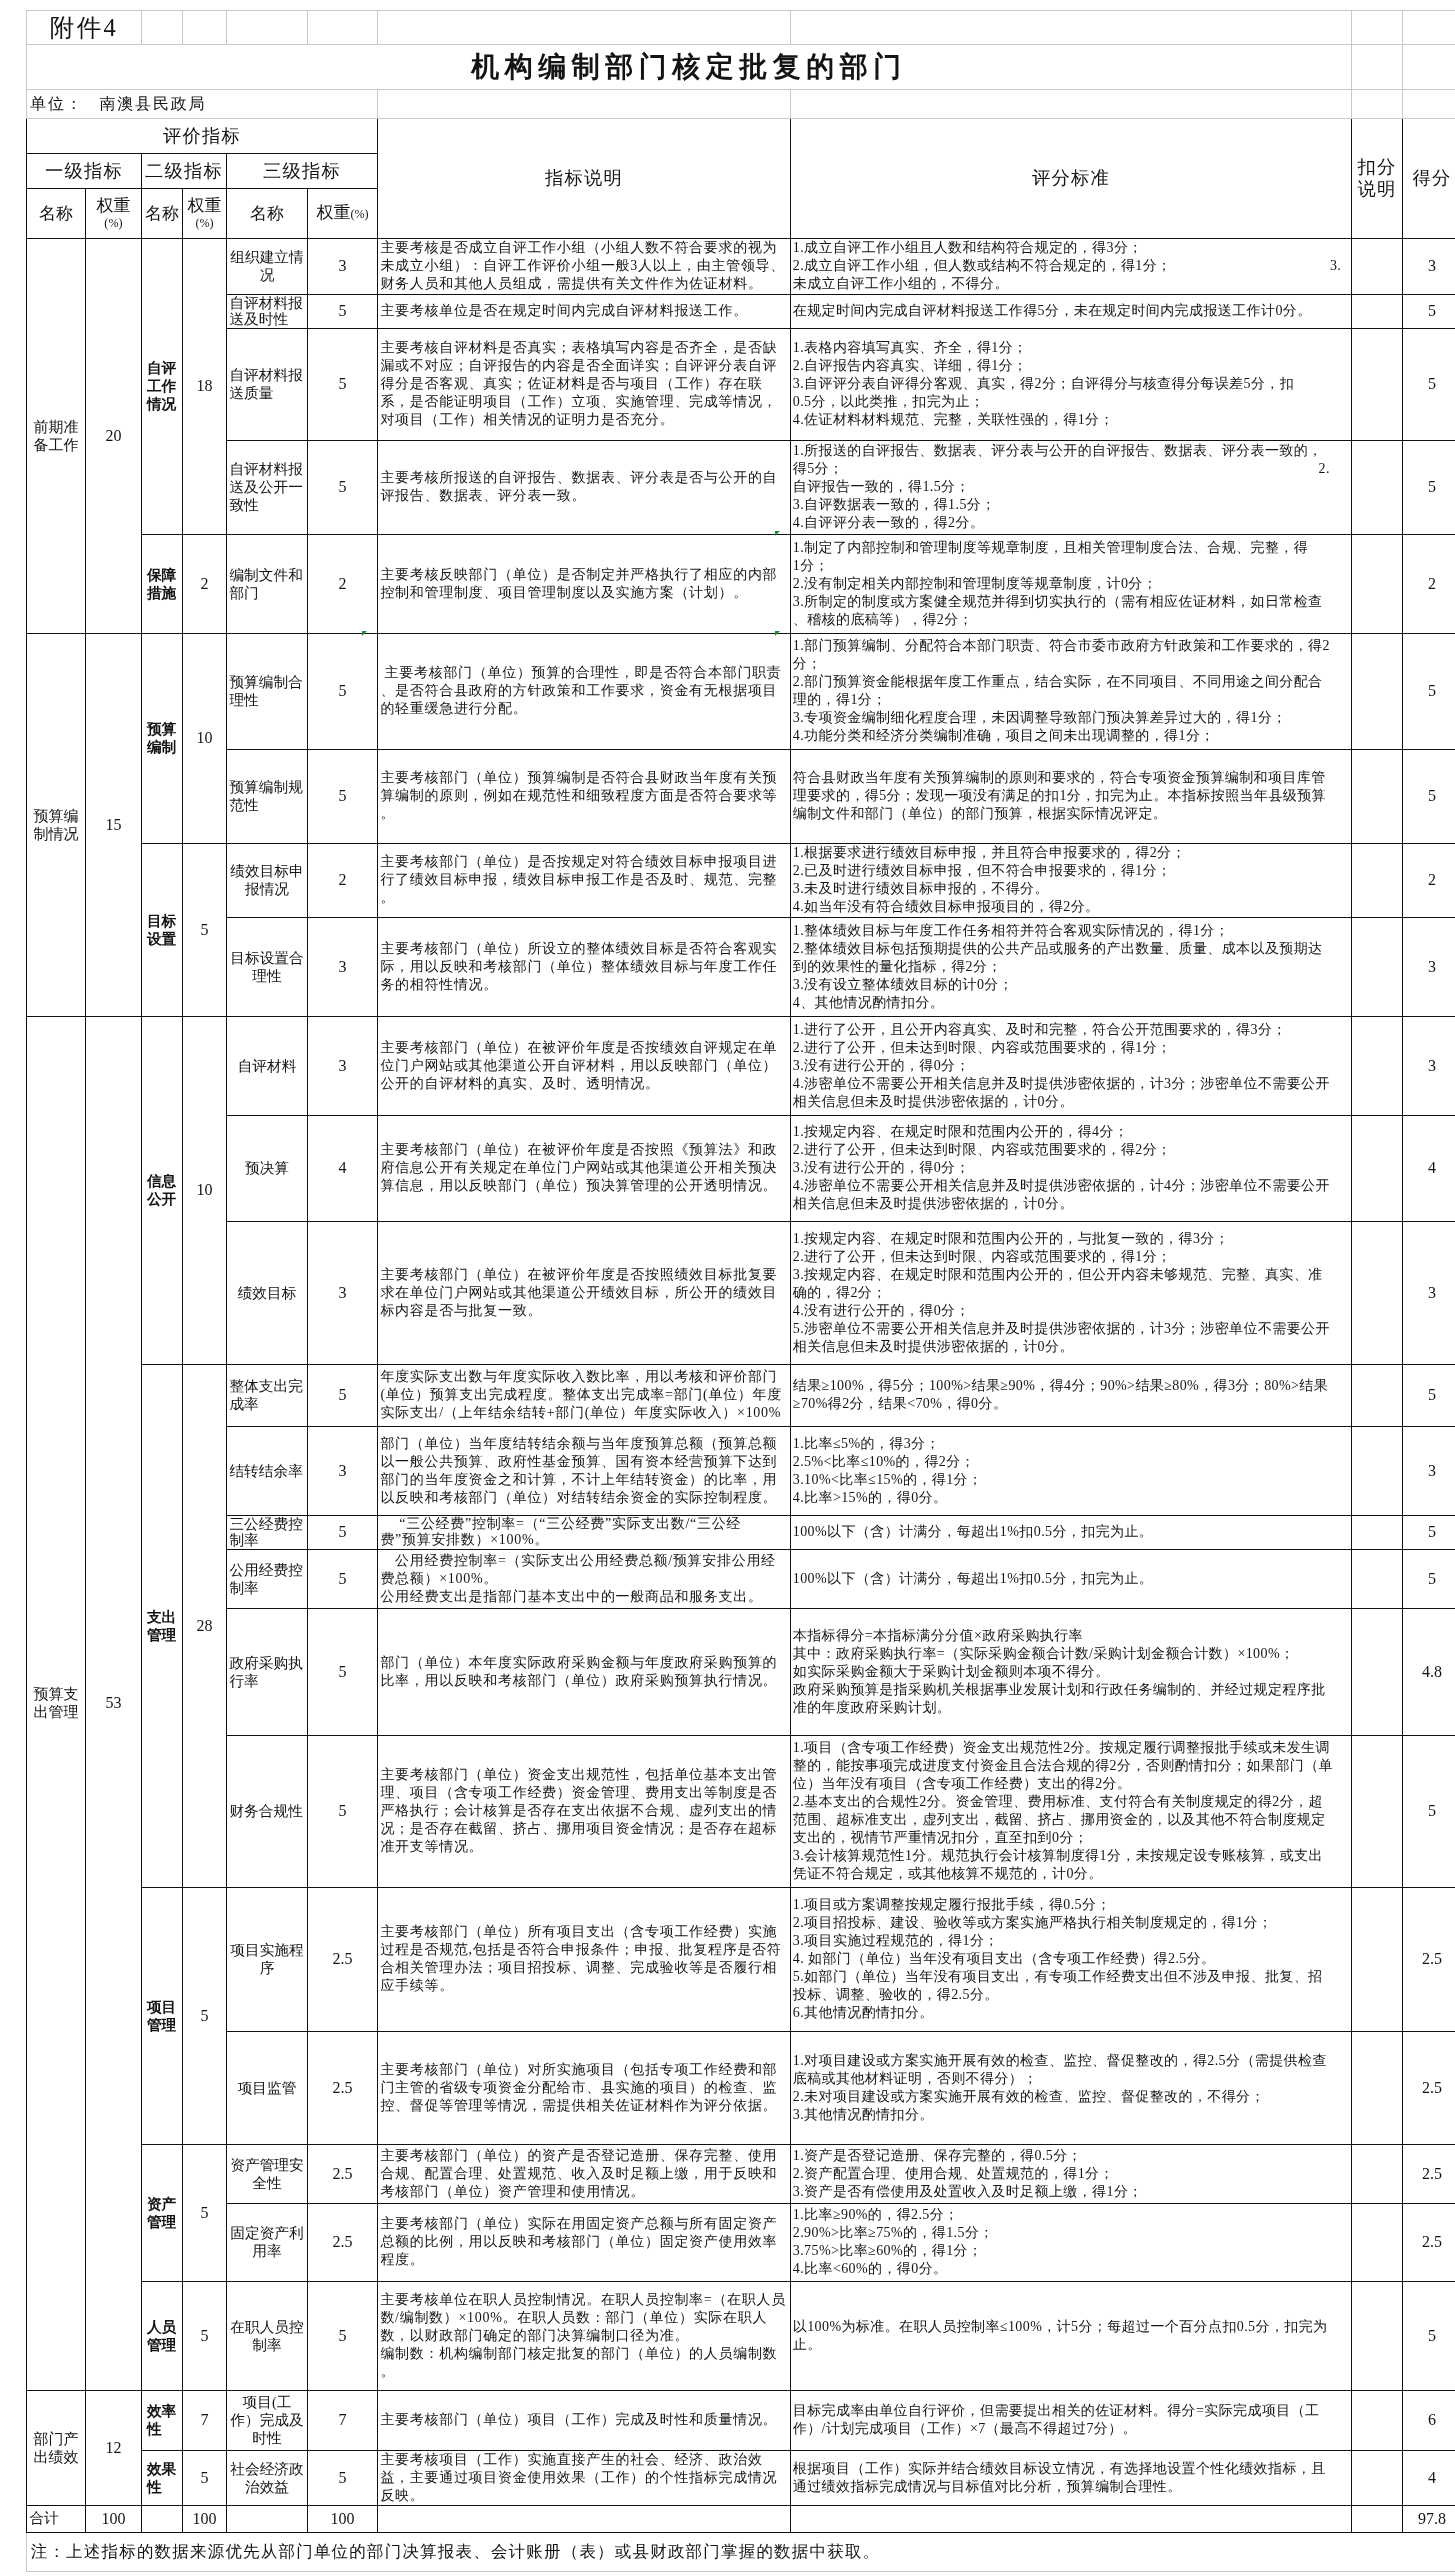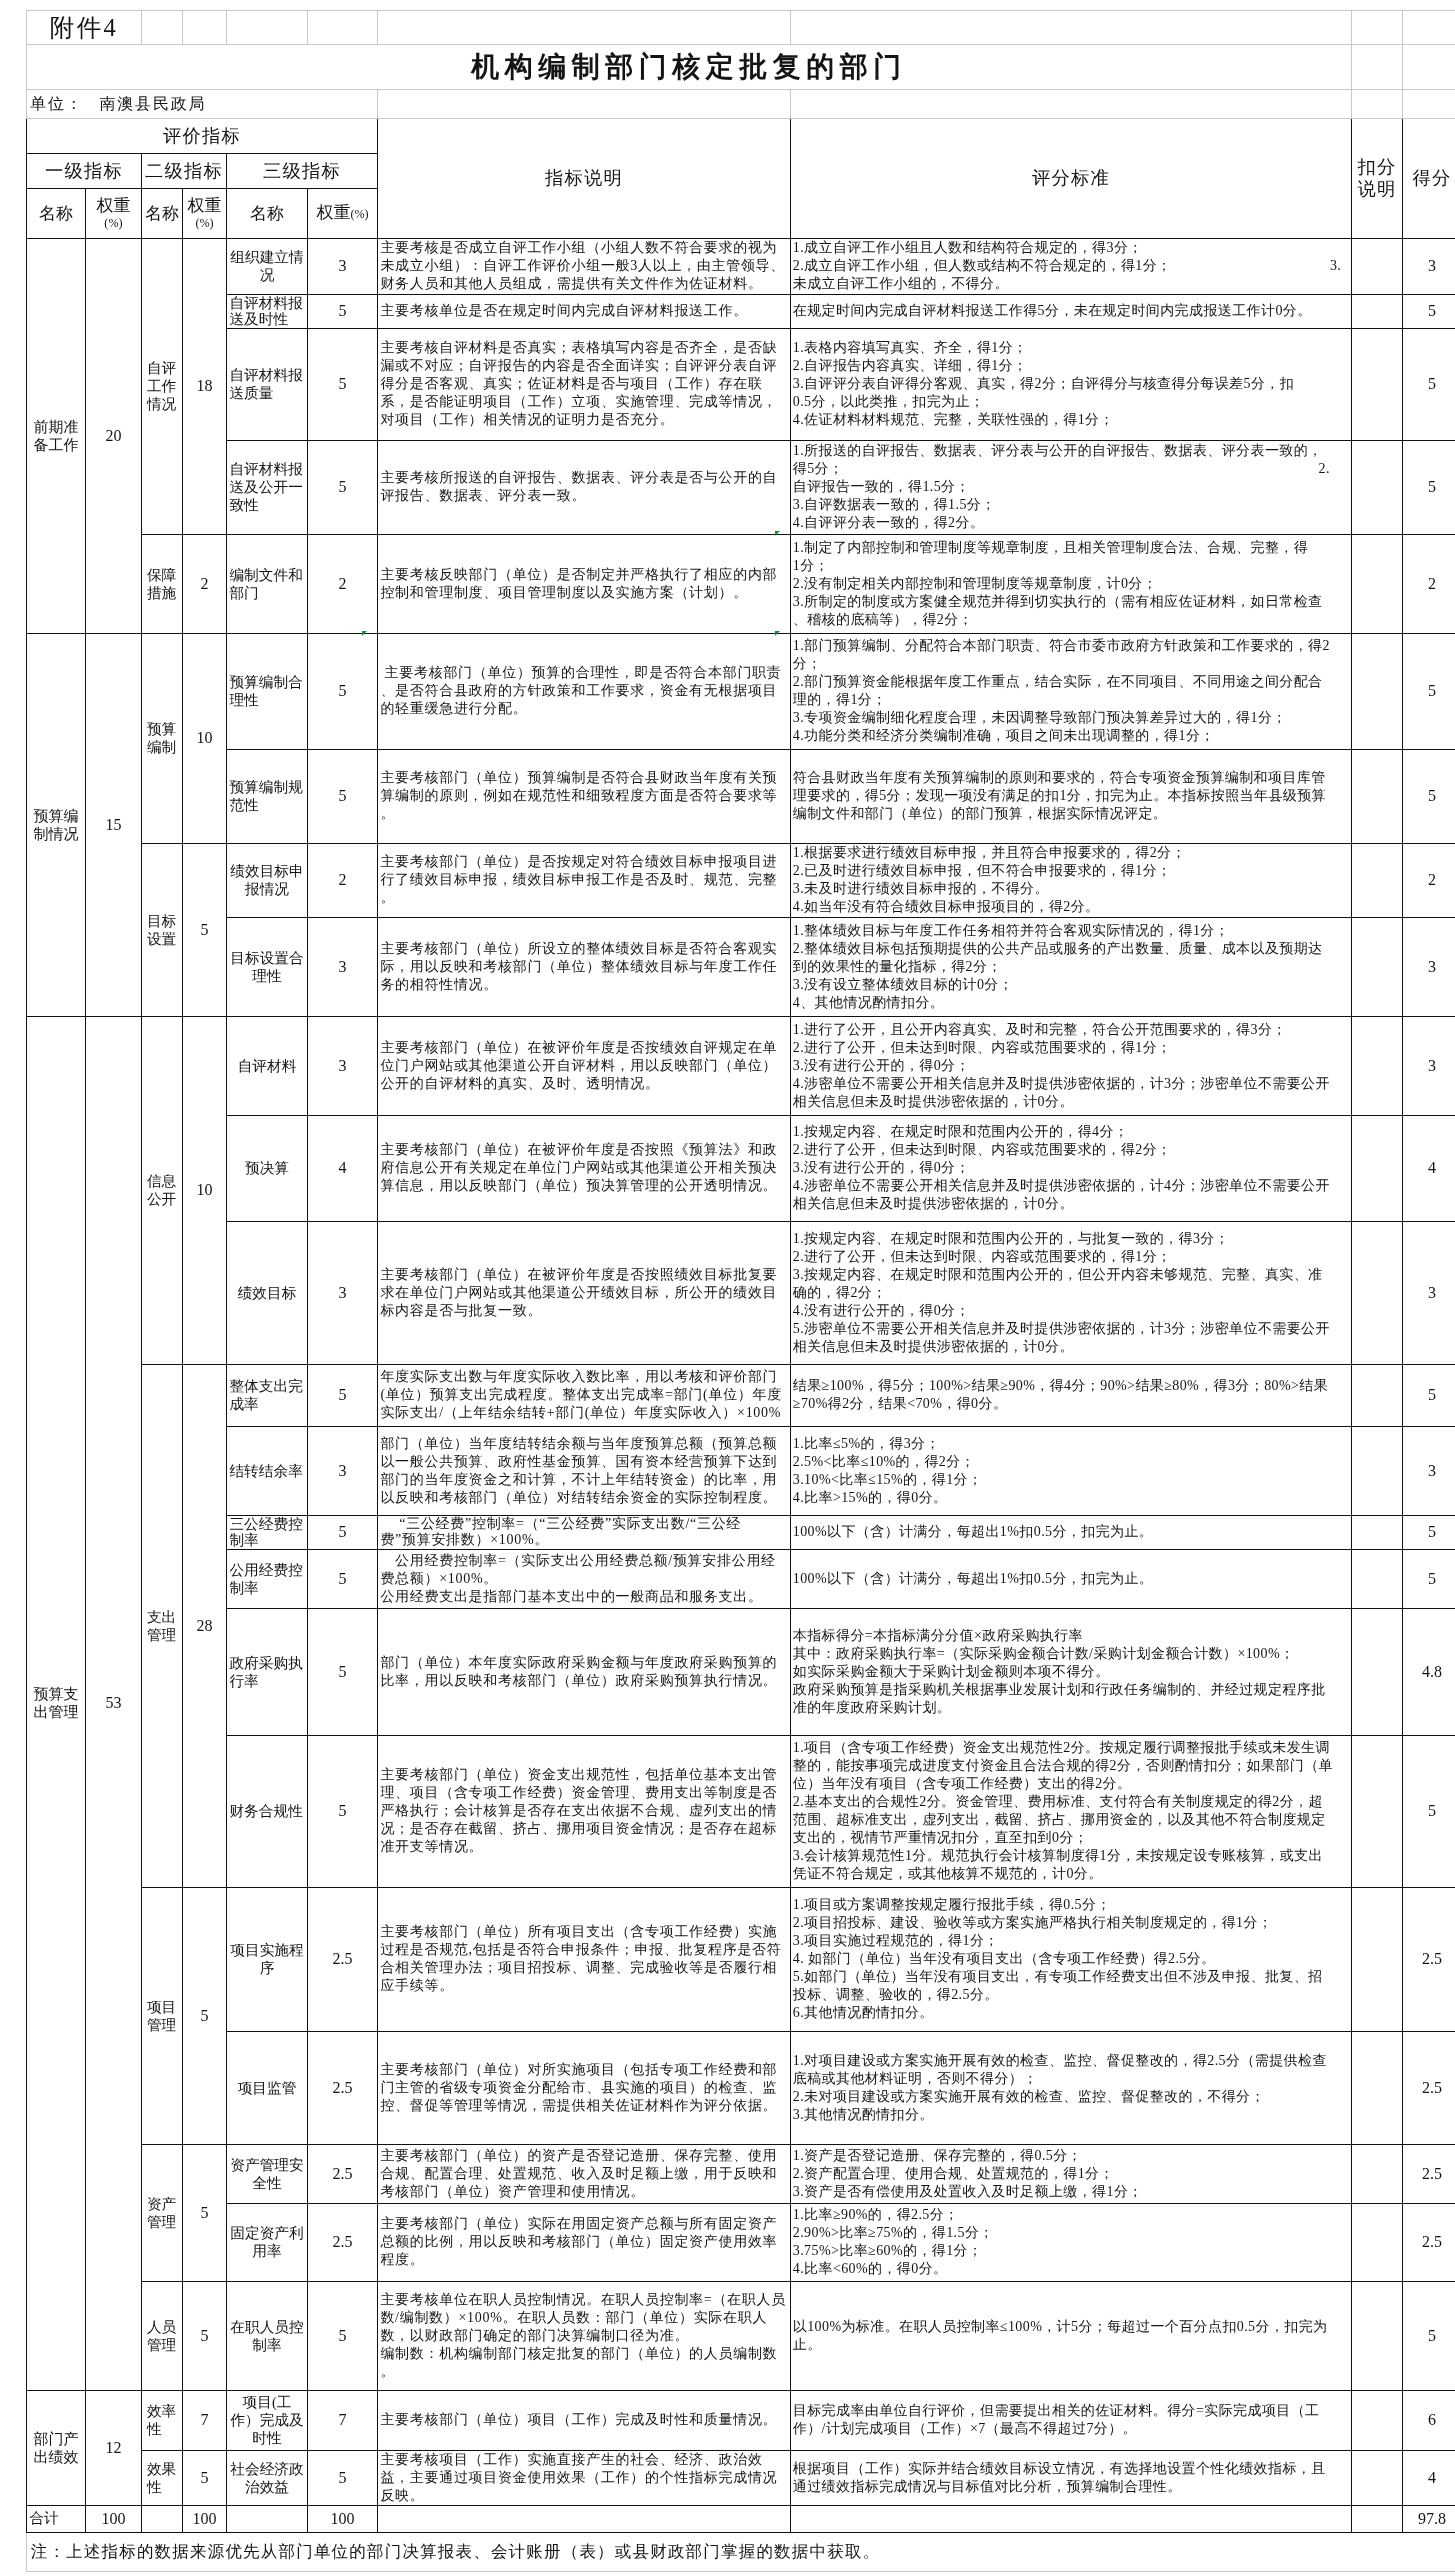--- a/index.html
+++ b/index.html
@@ -10,21 +10,21 @@
 .sheet td.g{border:0.6px solid #c5c9ce;}
 .sheet td.att{font-size:24.5px;letter-spacing:2.4px;}
 .sheet td.ttl{font-size:28px;font-weight:bold;letter-spacing:5.5px;}
 .sheet td.unit{font-size:16px;letter-spacing:1.8px;text-align:left;vertical-align:bottom;padding:0 0 2.4px 3.1px;white-space:nowrap;}
 .unit .gap{display:inline-block;width:16px;}
 .sheet td.hd{font-size:18.3px;letter-spacing:1.2px;line-height:22px;padding:0 2.4px;}
 .sheet td.hs{font-size:17px;letter-spacing:0;line-height:21px;}
 .wt .u{font-size:12.2px;}
 .wt.stack .u{display:block;line-height:14.7px;}
 .sheet td.l1{font-size:15px;line-height:18.3px;padding:0 4.9px;}
-.sheet td.l2{font-size:14.7px;line-height:18.3px;padding:0 2.4px 0 4.9px;text-align:left;}
+.sheet td.l2{font-size:14.7px;line-height:18.3px;padding:0 2.4px 0 4.9px;text-align:left;font-weight:bold;}
 .sheet td.l3{font-size:14.7px;line-height:18.3px;padding:0 2.4px;}
 .sheet td.l3.lf{text-align:left;}
 .sheet td.num{font-size:16px;}
 .sheet td.txt{font-size:14px;line-height:18px;white-space:pre;text-align:left;}
 .sheet td.d{letter-spacing:0.7px;padding-left:2.4px;}
 .sheet td.k{letter-spacing:0.4px;padding-left:1.8px;}
 .sheet td.tight{line-height:16px;}
 .sheet td.tot{font-size:14.7px;text-align:left;padding-left:2.4px;}
 .sheet td.foot{font-size:16.5px;letter-spacing:1.2px;text-align:left;padding-left:3.7px;white-space:nowrap;margin-left:25px;}
 .tri{position:absolute;width:0;height:0;border-top:5.5px solid #1d8b3c;border-right:5.5px solid transparent;}

